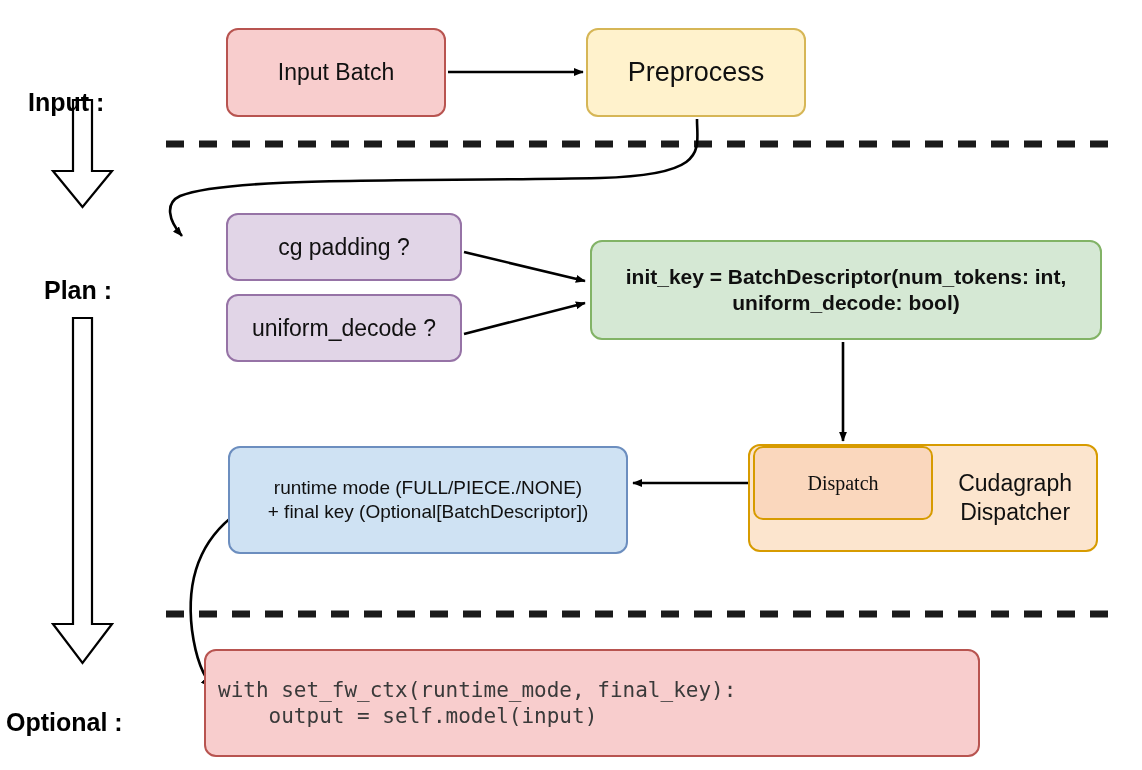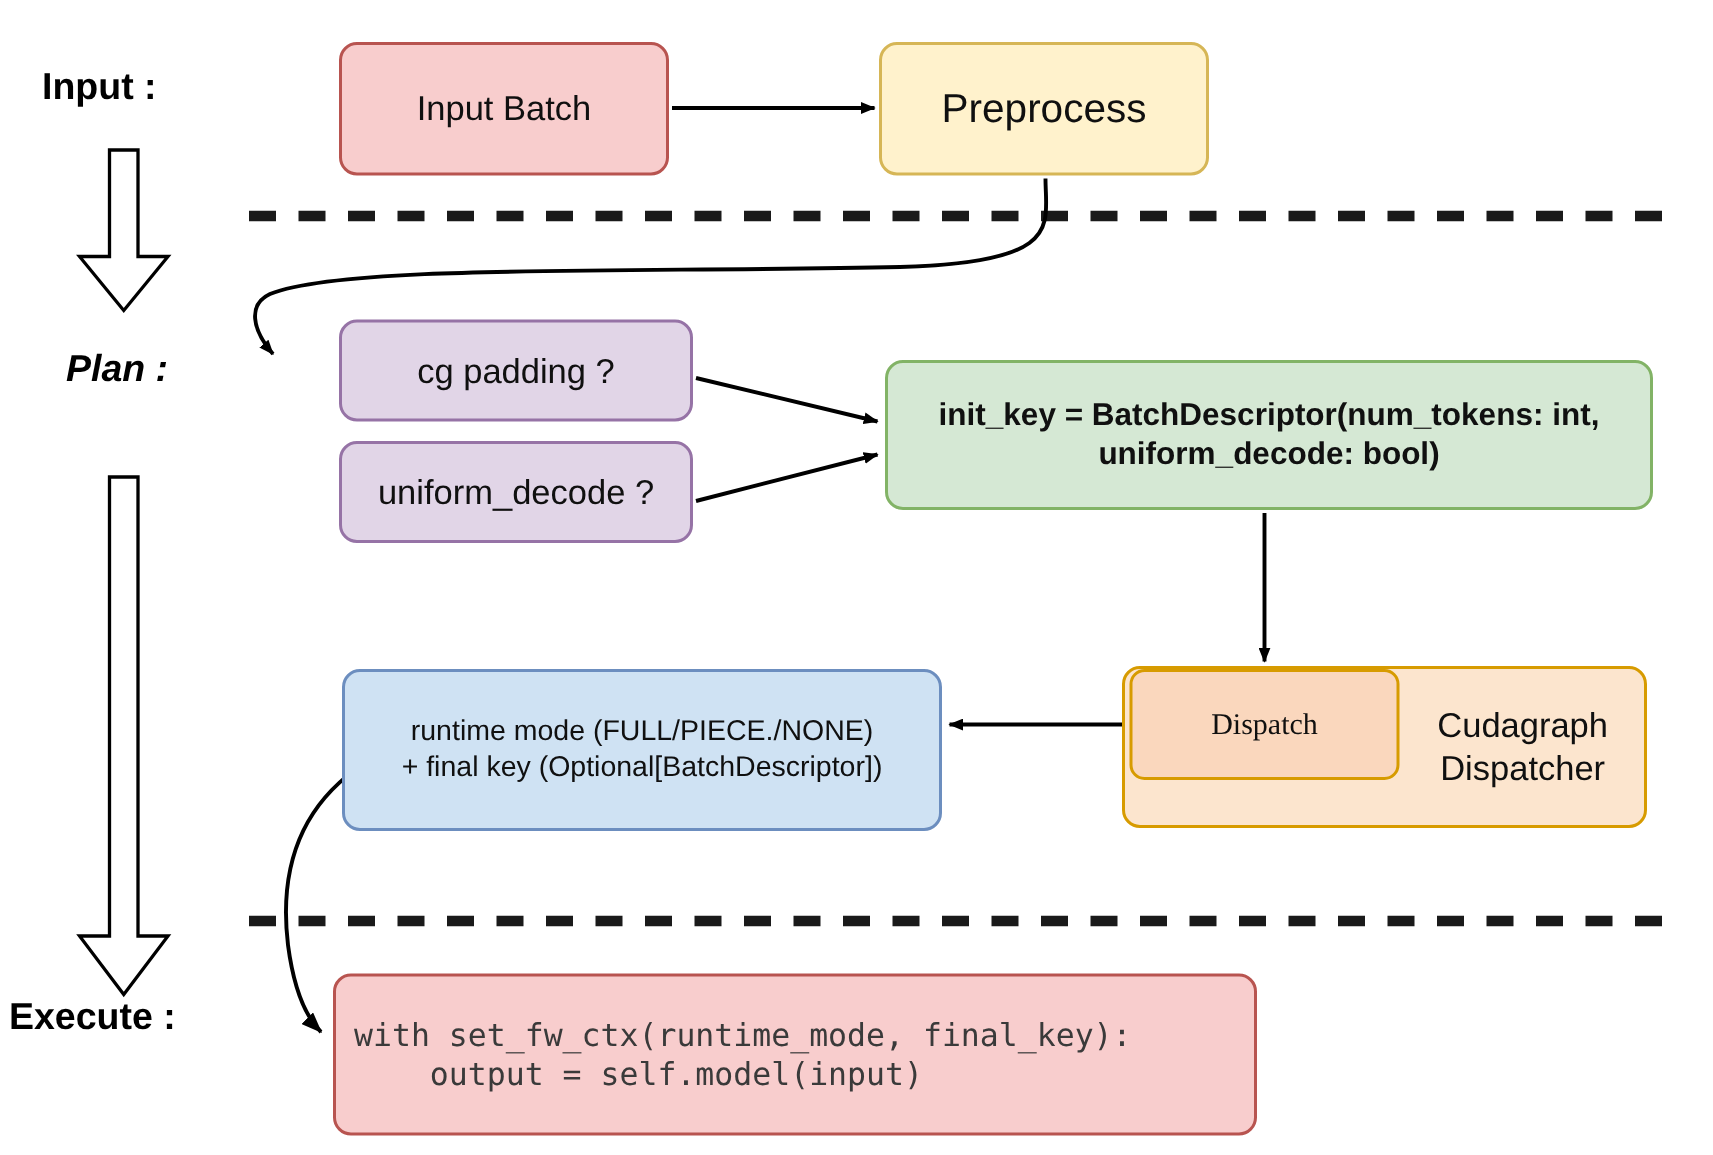--- a/index.html
+++ b/index.html
@@ -41,20 +41,21 @@
   }
   .node-text { white-space: pre-line; }
 
   .stage-label {
     position: absolute;
     font-weight: bold;
     font-size: 25px;
     color: #000000;
     font-family: "Liberation Sans", sans-serif;
     white-space: nowrap;
+    margin-top: 44px;
   }
 
   
   .t-pink   { background: #f8cdcd; border-color: #b85450; }
   .t-yellow { background: #fff2cc; border-color: #d6b656; }
   .t-purple { background: #e1d5e7; border-color: #9673a6; }
   .t-green  { background: #d5e8d4; border-color: #82b366; font-weight: bold; }
   .t-blue   { background: #cfe2f3; border-color: #6c8ebf; }
   .t-orange-outer { background: #fce5ce; border-color: #d79b00; }
   .t-orange-inner { background: #fad7bd; border-color: #d79b00; font-family: Liberation Serif, serif; }
@@ -62,28 +63,28 @@
   
   #node-input-batch { left: 226px; top: 28px;  width: 220px; height: 89px;  font-size: 23px; }
   #node-preprocess  { left: 586px; top: 28px;  width: 220px; height: 89px;  font-size: 27px; }
   #node-cg-padding  { left: 226px; top: 213px; width: 236px; height: 68px;  font-size: 23px; }
   #node-uniform-dec { left: 226px; top: 294px; width: 236px; height: 68px;  font-size: 23px; }
   #node-init-key    { left: 590px; top: 240px; width: 512px; height: 100px; font-size: 21px; padding: 0 10px; }
   #node-cudagraph   { left: 748px; top: 444px; width: 350px; height: 108px; font-size: 23px;
                       align-items: center; justify-content: flex-end; padding-right: 24px; }
   #node-dispatch    { left: 753px; top: 446px; width: 180px; height: 74px;  font-size: 20px; border-radius: 10px; }
   #node-runtime     { left: 228px; top: 446px; width: 400px; height: 108px; font-size: 19px; padding: 0 8px; }
-  #node-exec-code   { left: 222px; top: 649px; width: 616px; height: 108px;
+  #node-exec-code   { left: 204px; top: 649px; width: 776px; height: 108px;
                       font-family: "DejaVu Sans Mono", monospace; font-size: 21px;
                       color: #3a3a3a; justify-content: flex-start;
                       align-items: center; padding-left: 12px; text-align: left; }
   #node-exec-code .node-text { white-space: pre; }
 
   #label-input   { left: 28px;  top: 44px; }
-  #label-plan    { left: 44px;  top: 232px; font-style: italic; }
+  #label-plan    { left: 44px;  top: 232px; }
   #label-execute { left: 6px;   top: 664px; }
 </style>
 </head>
 <body>
 
 <div id="canvas">
 
   <svg class="layer" viewBox="0 0 1142 770" xmlns="http://www.w3.org/2000/svg">
     <defs>
       <marker id="arrowhead" markerWidth="10" markerHeight="8" refX="9.2" refY="4" orient="auto" markerUnits="userSpaceOnUse">
@@ -111,21 +112,21 @@
 
     <line x1="843" y1="342" x2="843" y2="441" stroke="#000000" stroke-width="2.6" marker-end="url(#arrowhead)"></line>
 
     <line x1="751" y1="483" x2="633" y2="483" stroke="#000000" stroke-width="2.6" marker-end="url(#arrowhead)"></line>
 
     <path d="M237,513 C200,540 186,580 192,630 C197,668 208,682 214,688" fill="none" stroke="#000000" stroke-width="2.6" marker-end="url(#arrowhead-big)"></path>
   </svg>
 
   <div class="stage-label" id="label-input">Input :</div>
   <div class="stage-label" id="label-plan">Plan :</div>
-  <div class="stage-label" id="label-execute">Execute :</div>
+  <div class="stage-label" id="label-execute">Optional :</div>
 
   <div class="node t-pink" id="node-input-batch">
     <span class="node-text">Input Batch</span>
   </div>
 
   <div class="node t-yellow" id="node-preprocess">
     <span class="node-text">Preprocess</span>
   </div>
 
   <div class="node t-purple" id="node-cg-padding">

